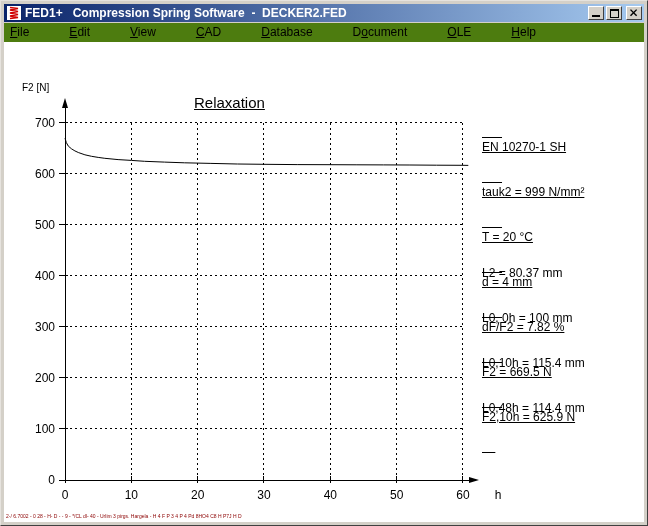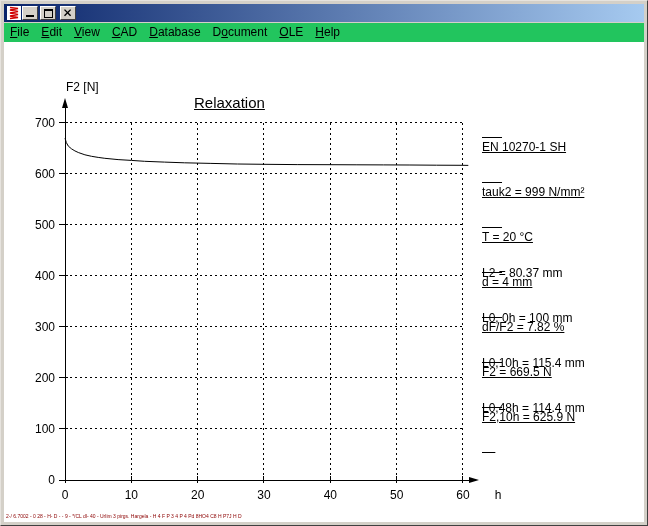--- a/index.html
+++ b/index.html
@@ -25,50 +25,51 @@
     width:16px;height:14px;padding:0;background:#d4d0c8;
     border:1px solid;border-color:#ffffff #404040 #404040 #ffffff;
     display:flex;align-items:flex-end;justify-content:center;position:relative;
   }
   .winbtn.close{margin-left:2px;}
   .glyph-min{width:8px;height:2px;background:#000;margin:0 auto 2px auto;}
   .glyph-max{width:9px;height:9px;border:1px solid #000;border-top-width:2px;margin:0 auto 1px auto;}
   .glyph-close{position:absolute;inset:0;}
   .menubar{
     height:19px;display:flex;align-items:center;
-    background:#22c55e;font-size:12px;color:#000;
+    background:#4d7c0f;font-size:12px;color:#000;gap:28px;
   }
   .menu-item{padding:0 6px;line-height:19px;cursor:default;}
   .menu-item .accel{text-decoration:underline;}
   .client{
     position:relative;width:640px;height:480px;background:#fff;overflow:hidden;
     color:#000;
   }
   .abs{position:absolute;}
   .note{font-size:12px;line-height:15px;white-space:pre;}
   .chart-title{font-size:15px;line-height:16px;text-decoration:underline;}
-  .axis-label{font-size:12px;line-height:15px;margin-left:44px;}
+  .axis-label{font-size:10px;line-height:15px;}
   #chart-svg{position:absolute;left:0;top:0;}
   #chart-svg .grid{stroke:#000;stroke-width:1;stroke-dasharray:2 3;shape-rendering:crispEdges;}
   #chart-svg .ax{stroke:#000;stroke-width:1;shape-rendering:crispEdges;}
   #chart-svg .arrow{fill:#000;}
   #chart-svg .curve{fill:none;stroke:#000;stroke-width:1;}
   #chart-svg .lbl{font-family:"Liberation Sans",sans-serif;font-size:12px;fill:#000;}
   .status-line{font-size:5px;line-height:6px;letter-spacing:0px;white-space:pre;}
 </style>
 </head>
 <body>
 
 <div class="window">
 
   <div class="titlebar" style="background: linear-gradient(90deg, rgb(10, 36, 106), rgb(166, 202, 240));">
     <svg class="app-icon" viewBox="0 0 16 16">
       <rect x="0.5" y="0.5" width="15" height="15" fill="#ffffff" stroke="#0a246a"></rect>
       <polyline points="4,2.5 12,3.5 4,5 12,6.5 4,8 12,9.5 4,11 12,12.5 4,13.5" fill="none" stroke="#d00000" stroke-width="1.4"></polyline>
     </svg>
+    <span class="title-text">FED1+   Compression Spring Software  -  DECKER2.FED</span>
     <span class="winbtns">
       <button class="winbtn">
         <span class="glyph-min"></span>
       </button>
       <button class="winbtn">
         <span class="glyph-max"></span>
       </button>
       <button class="winbtn close">
         <svg class="glyph-close" viewBox="0 0 16 14">
           <line x1="4" y1="3" x2="11" y2="10" stroke="#000" stroke-width="1.6"></line>

